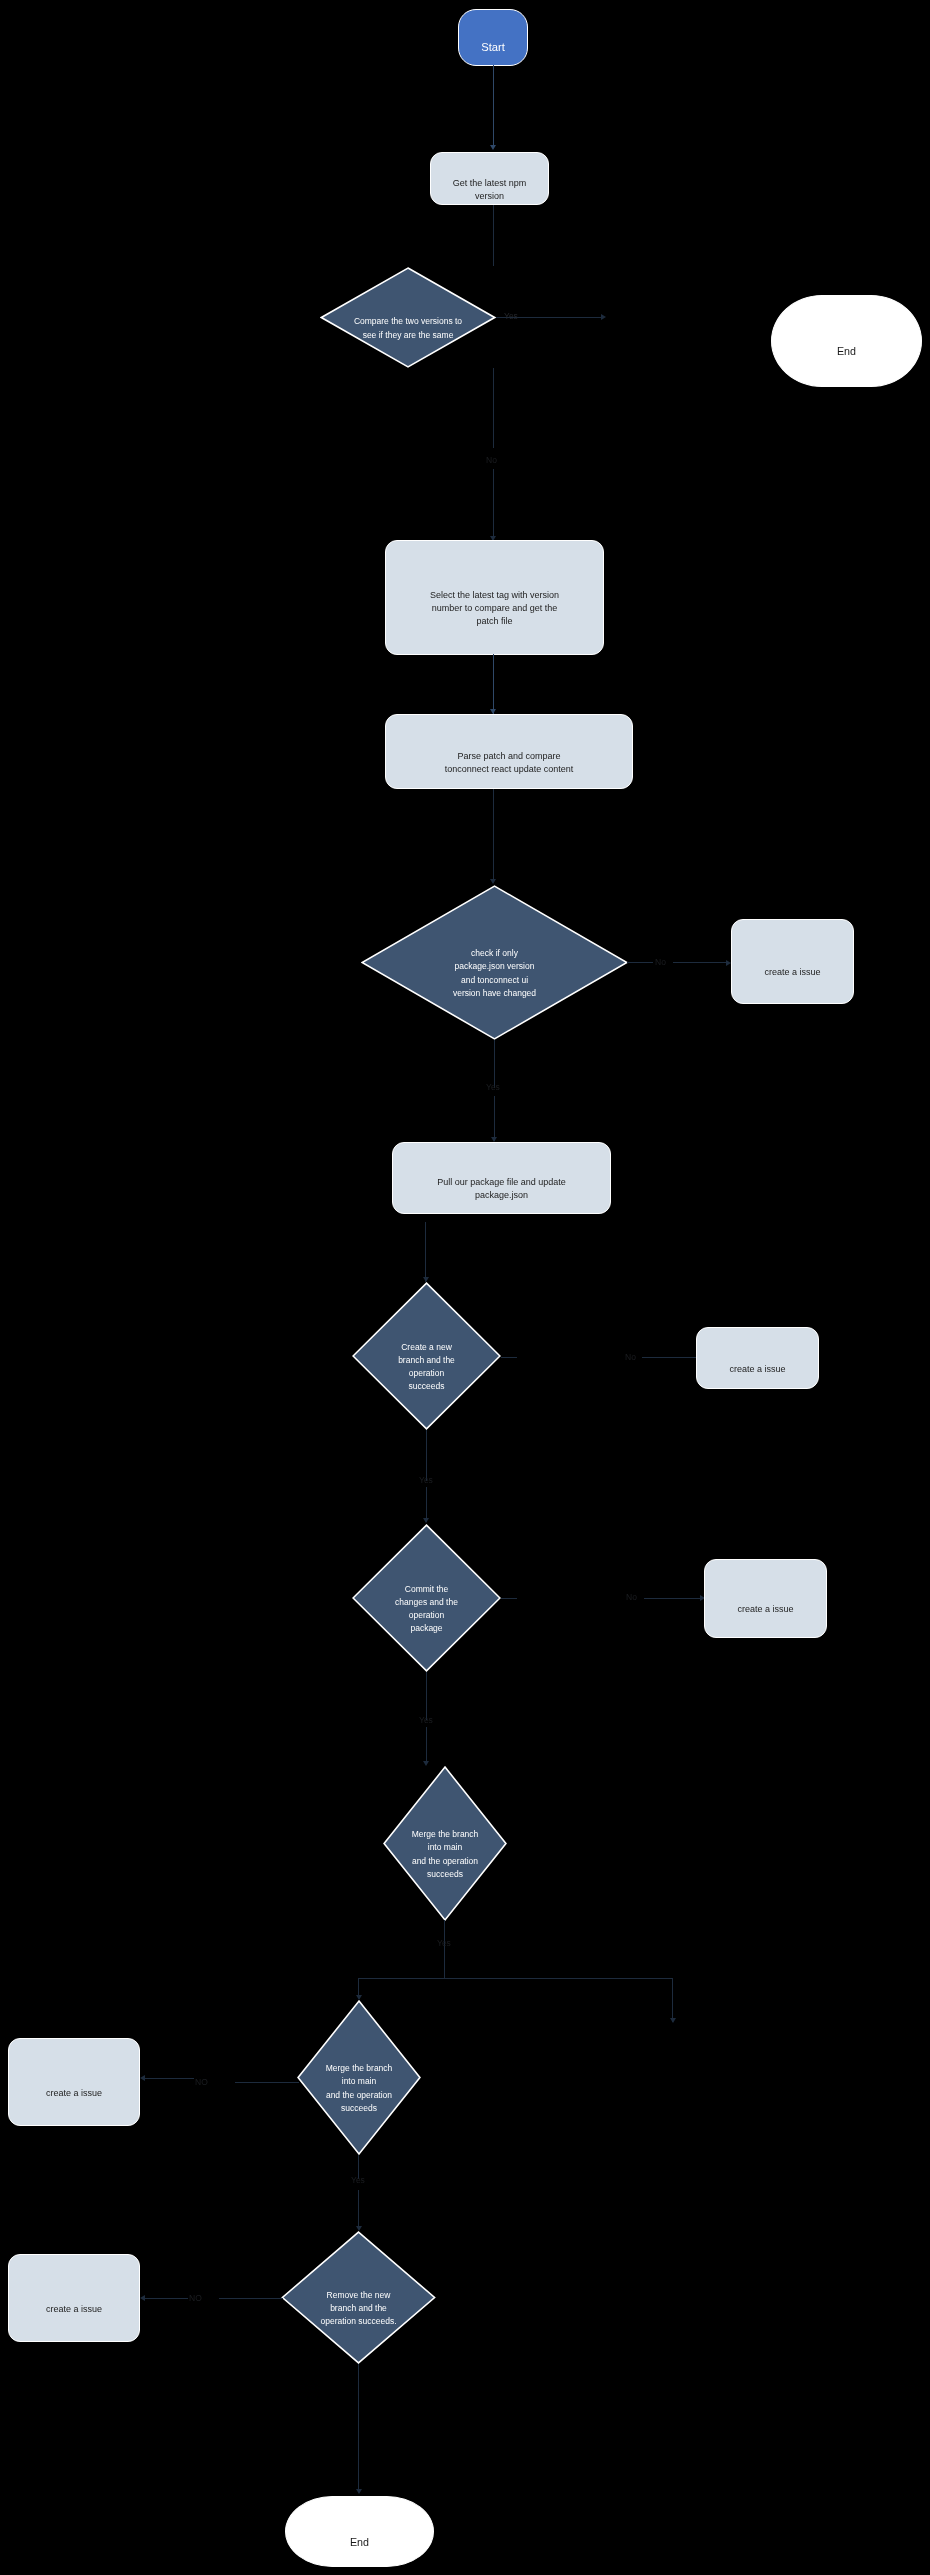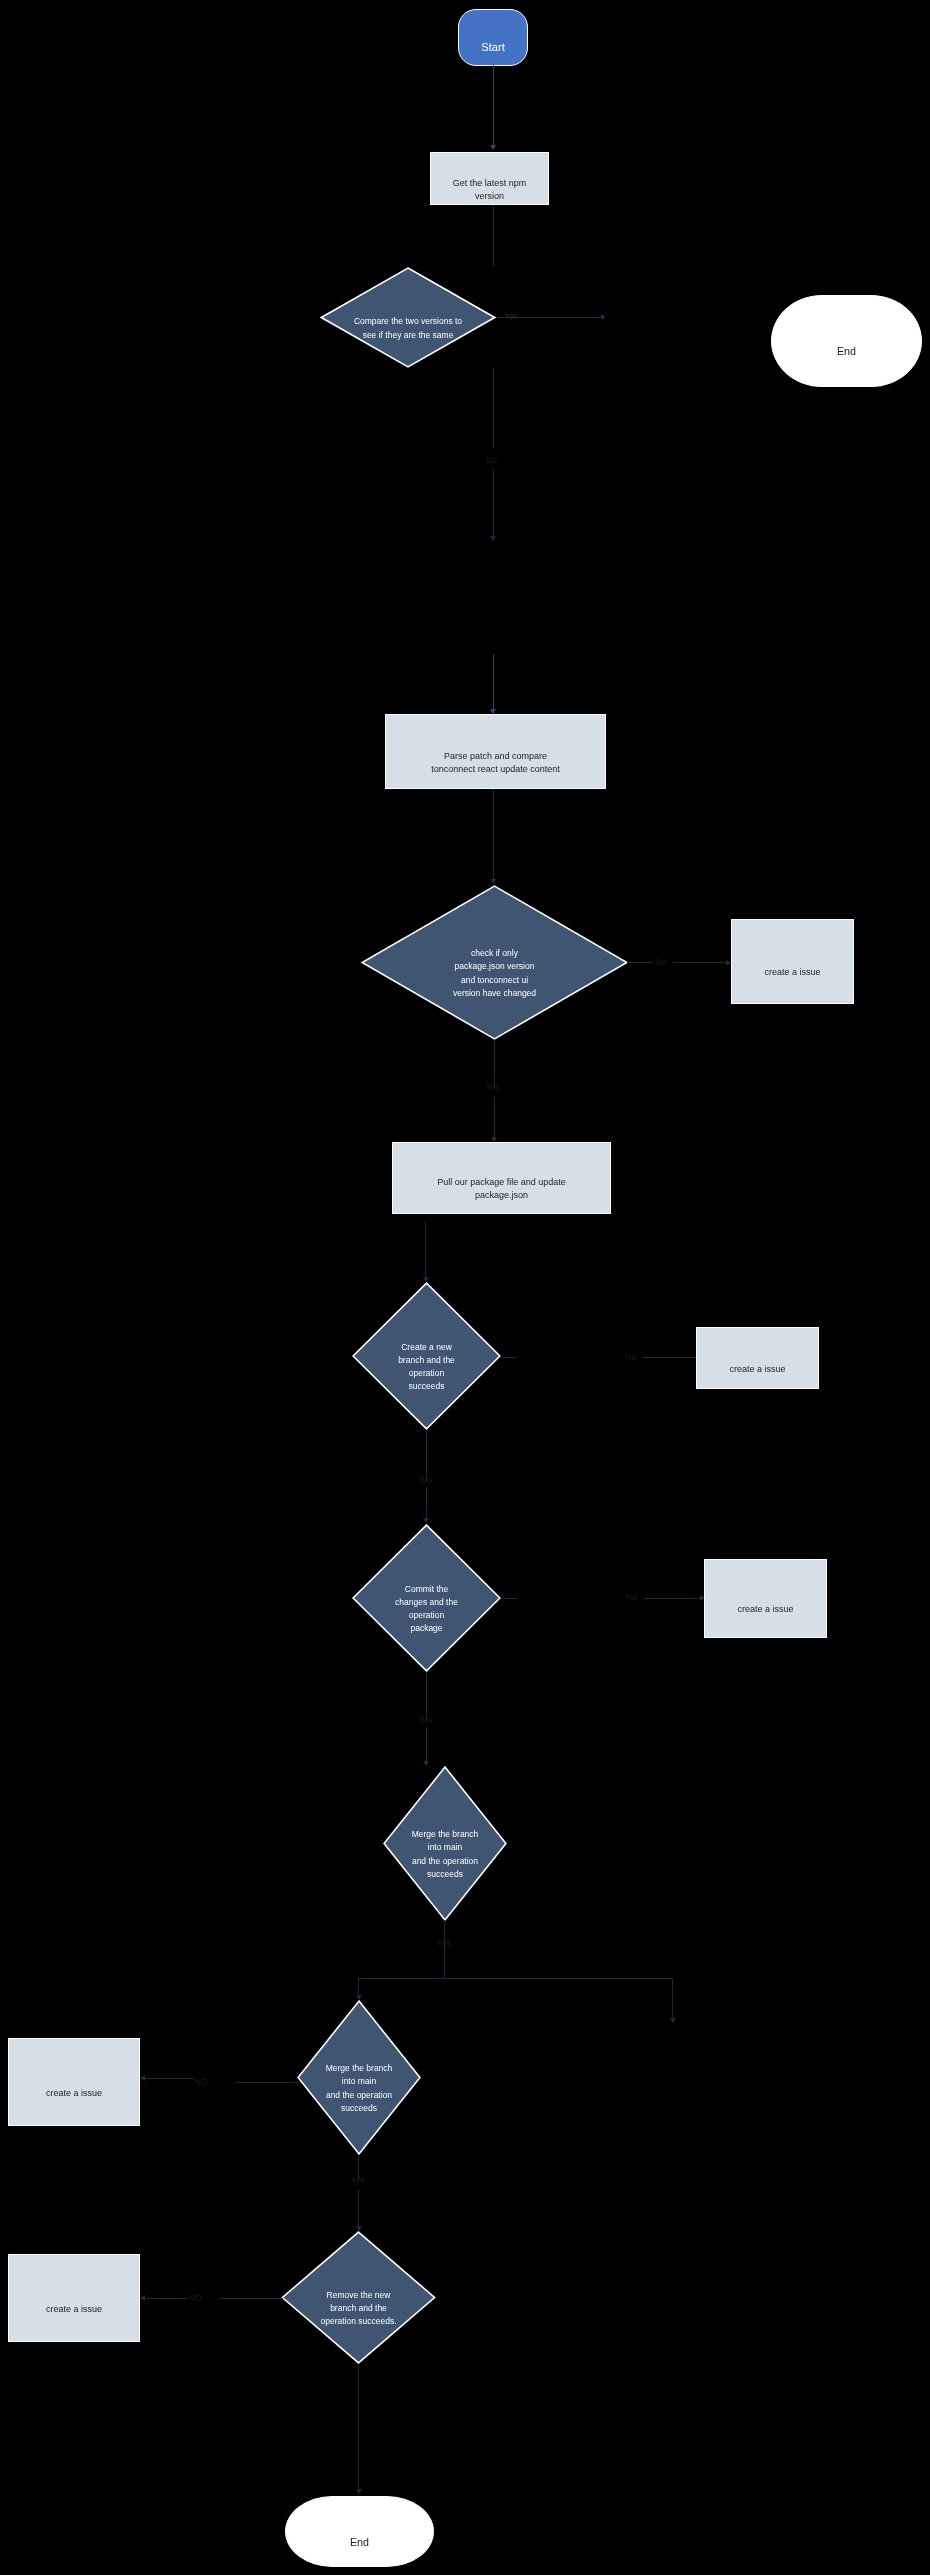--- a/index.html
+++ b/index.html
@@ -18,20 +18,21 @@
     overflow: hidden;
   }
   
   .node {
     position: absolute;
     box-sizing: border-box;
     display: flex;
     align-items: center;
     justify-content: center;
     text-align: center;
+    border-radius: 12px;
   }
   .node .label {
     display: block;
     width: 100%;
     padding: 0 5.3px;
     box-sizing: border-box;
     white-space: pre-line;
     line-height: 1.42;
     margin-top: 22px;
   }
@@ -156,25 +157,30 @@
 
   <div class="node terminator-end" style="left:771px; top:295px; width:151px; height:92px; border-radius:51px/46px;">
     <span class="label">End</span>
   </div>
 
   <div class="edge v dark" style="left:493px; top:368px; height:80px;"></div>
   <div class="edge-label" style="left:486px; top:456px; color:#1b1d21;">No</div>
   <div class="edge v dark" style="left:493px; top:469px; height:70px;"></div>
   <div class="arrowhead down dark" style="left:490px; top:536px;"></div>
 
+  <div class="node process" style="left:385px; top:540px; width:219px; height:115px;">
+    <span class="label">Select the latest tag with version
+number to compare and get the
+patch file</span>
+  </div>
 
   <div class="edge v" style="left:493px; top:654px; height:60px;"></div>
   <div class="arrowhead down" style="left:490px; top:709px;"></div>
 
-  <div class="node process" style="left:385px; top:714px; width:221px; height:75px;">
+  <div class="node process" style="left:385px; top:714px; width:248px; height:75px;">
     <span class="label">Parse patch and compare
 tonconnect react update content</span>
   </div>
 
   <div class="edge v dark" style="left:493px; top:789px; height:93px;"></div>
   <div class="arrowhead down dark" style="left:490px; top:879px;"></div>
 
   <div class="node decision" style="left:361px; top:885px; width:267px; height:155px;">
     <svg width="267" height="155" style="position:absolute; left:0; top:0;" viewBox="0 0 500 290">
       <polygon points="250,2 498,145 250,288 2,145" fill="#3f5571" stroke="#ffffff" stroke-width="3"></polygon>

